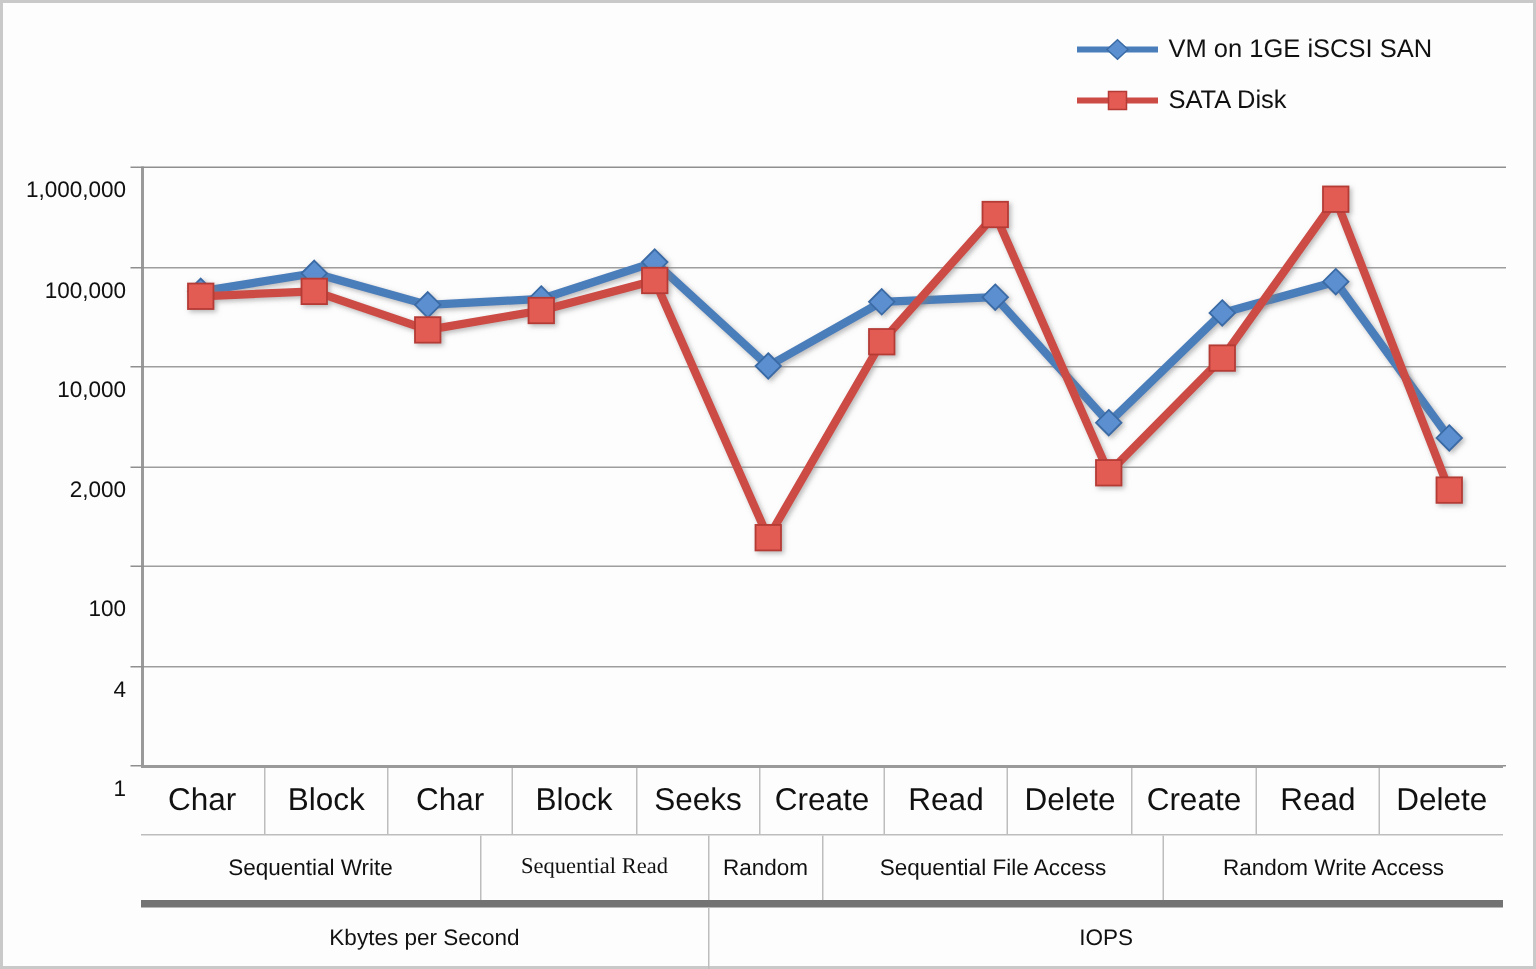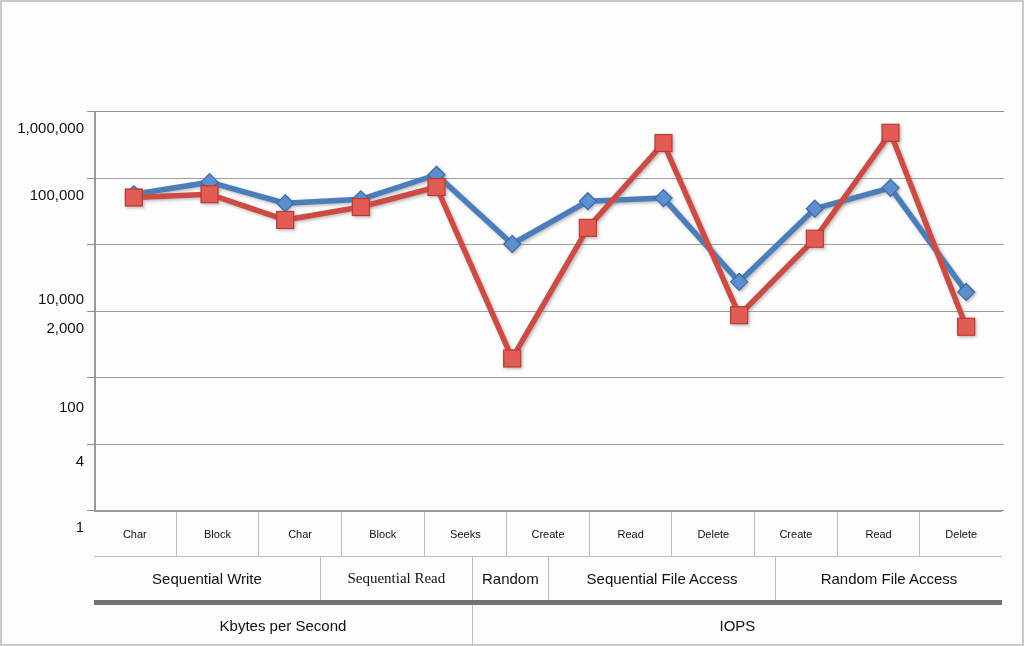--- a/index.html
+++ b/index.html
@@ -79,39 +79,59 @@
   .xrow{
     display:flex;
     width:100%;
     box-sizing:border-box;
   }
   .xrow.r1{height:44px;}
   .xrow.r2{height:44px;border-top:1px solid #bdbdbd;}
   .xrow.r3{height:46px;border-top:5px solid #737373;}
   .xcell{
     display:flex;align-items:center;justify-content:center;
-    font-size:11px;color:#111;
+    font-size:21px;color:#111;
     box-sizing:border-box;
     border-right:1px solid #bdbdbd;
     white-space:nowrap;
     overflow:hidden;
   }
   .xcell.last{border-right:none;}
   .xrow.r2 .xcell, .xrow.r3 .xcell{font-size:15px;}
 </style>
 </head>
 <body>
 
 <div id="chart-root">
 
+  <div id="legend">
+    <div class="legend-row">
+      <span class="legend-key">
+        <svg width="54" height="16" viewBox="0 0 54 16">
+          <line x1="0" y1="8" x2="54" y2="8" stroke="#4a7ebb" stroke-width="4"></line>
+          <polygon points="27,1.5 34,8 27,14.5 20,8" fill="#5b8fd0" stroke="#3a6ba5" stroke-width="1"></polygon>
+        </svg>
+      </span>
+      <span class="legend-label">VM on 1GE iSCSI SAN</span>
+    </div>
+    <div class="legend-row">
+      <span class="legend-key">
+        <svg width="54" height="16" viewBox="0 0 54 16">
+          <line x1="0" y1="8" x2="54" y2="8" stroke="#cc4b45" stroke-width="4"></line>
+          <rect x="21" y="2" width="12" height="12" fill="#e35b52" stroke="#b53b36" stroke-width="1"></rect>
+        </svg>
+      </span>
+      <span class="legend-label">SATA Disk</span>
+    </div>
+  </div>
 
   <div id="ylabels">
     <span class="ylab" style="top:0px;">1,000,000</span>
     <span class="ylab" style="top:66.5px;">100,000</span>
-    <span class="ylab" style="top:133px;margin-top:38px;">10,000</span>
+    <span class="ylab" style="top:133px;">10,000</span>
     <span class="ylab" style="top:199.5px;">2,000</span>
     <span class="ylab" style="top:266px;margin-top:13px;">100</span>
     <span class="ylab" style="top:332.5px;">4</span>
     <span class="ylab" style="top:399px;">1</span>
   </div>
 
   <div id="plot">
     <div class="gridline major" style="top:0px;"></div>
     <div class="ytick" style="top:0px;"></div>
     <div class="gridline" style="top:66.5px;"></div>
@@ -178,21 +198,21 @@
         <div class="xcell" style="flex: 1 1 0px;">Delete</div>
         <div class="xcell" style="flex: 1 1 0px;">Create</div>
         <div class="xcell" style="flex: 1 1 0px;">Read</div>
         <div class="xcell last" style="flex: 1 1 0px;">Delete</div>
       </div>
     <div class="xrow r2" id="xrow2">
         <div class="xcell" style="flex: 3 1 0px;">Sequential Write</div>
         <div class="xcell" style="flex: 2 1 0px; font-family: Liberation Serif, serif;">Sequential Read</div>
         <div class="xcell" style="flex: 1 1 0px;">Random</div>
         <div class="xcell" style="flex: 3 1 0px;">Sequential File Access</div>
-        <div class="xcell last" style="flex: 3 1 0px;">Random File Access</div>
+        <div class="xcell last" style="flex: 3 1 0px;">Random Write Access</div>
       </div>
     <div class="xrow r3" id="xrow3">
         <div class="xcell" style="flex: 5 1 0px;">Kbytes per Second</div>
         <div class="xcell last" style="flex: 7 1 0px;">IOPS</div>
       </div>
   </div>
 
 </div>
 
 </body></html>

